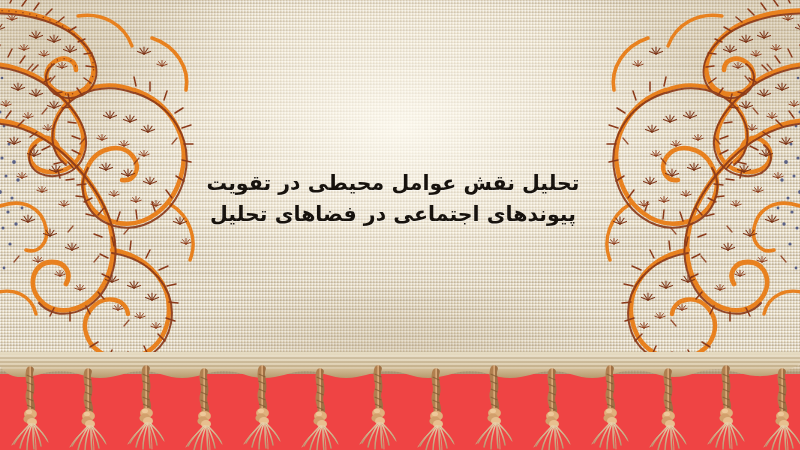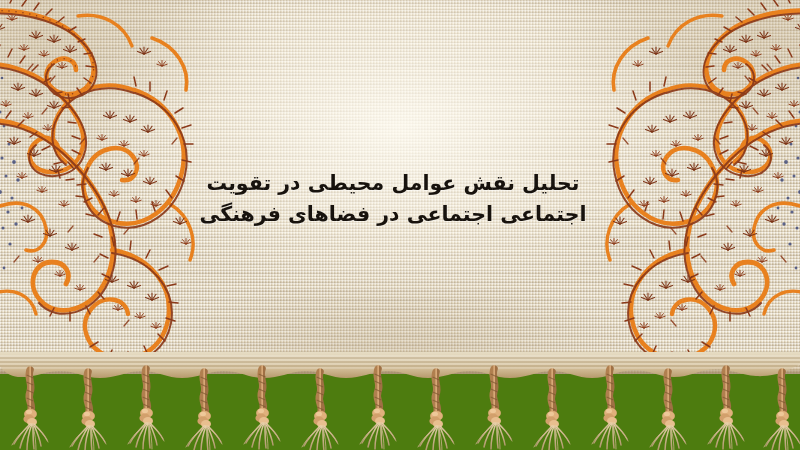--- a/index.html
+++ b/index.html
@@ -1,19 +1,19 @@
 <!DOCTYPE html>
 <html><head>
 <meta charset="utf-8">
 <style>
   html,body{margin:0;padding:0;background:#000;}
   body{width:800px;height:450px;overflow:hidden;
        font-family:"DejaVu Sans","Liberation Sans",sans-serif;}
 
-  #stage{position:relative;width:800px;height:450px;overflow:hidden;background:#4d7c0f;}
+  #stage{position:relative;width:800px;height:450px;overflow:hidden;background:#ef4444;}
 
   
   #cloth{position:absolute;left:0;top:0;width:800px;height:374px;overflow:hidden;
     background-color:#e6dcc4;
     background-image:
       
       radial-gradient(ellipse 420px 230px at 50% 34%, rgba(255,252,243,.85) 0%, rgba(255,250,238,.35) 48%, rgba(0,0,0,0) 76%),
       radial-gradient(ellipse 300px 200px at 5% 8%, rgba(196,178,146,.40) 0%, rgba(0,0,0,0) 72%),
       radial-gradient(ellipse 300px 200px at 96% 8%, rgba(196,178,146,.38) 0%, rgba(0,0,0,0) 72%),
       radial-gradient(ellipse 360px 150px at 50% 100%, rgba(186,166,132,.38) 0%, rgba(0,0,0,0) 70%),
@@ -357,21 +357,21 @@
     <g stroke="#8b3a1a" stroke-width="1.3" stroke-linecap="round" opacity=".85">
       <path d="M44 76 L49 70 M66 88 L71 82 M96 150 L101 144 M58 120 L63 114
                M84 238 L89 232 M110 268 L115 262 M140 240 L145 234 M150 170 L155 164
                M188 150 L193 144 M30 268 L35 262 M140 332 L145 326"></path>
     </g>
   </svg>
 
   <div id="title">
     <div id="titleInner">
       <div>تحلیل نقش عوامل محیطی در تقویت</div>
-      <div>اجتماعی اجتماعی در فضاهای فرهنگی</div>
+      <div>پیوندهای اجتماعی در فضاهای تحلیل</div>
     </div>
   </div>
 
   <svg id="fringe" viewBox="0 0 800 98">
     <defs>
       <linearGradient id="cordG" x1="0" y1="0" x2="1" y2="0">
         <stop offset="0" stop-color="#b07f4f"></stop>
         <stop offset=".35" stop-color="#e7bd8c"></stop>
         <stop offset=".65" stop-color="#d6a372"></stop>
         <stop offset="1" stop-color="#9f7044"></stop>

